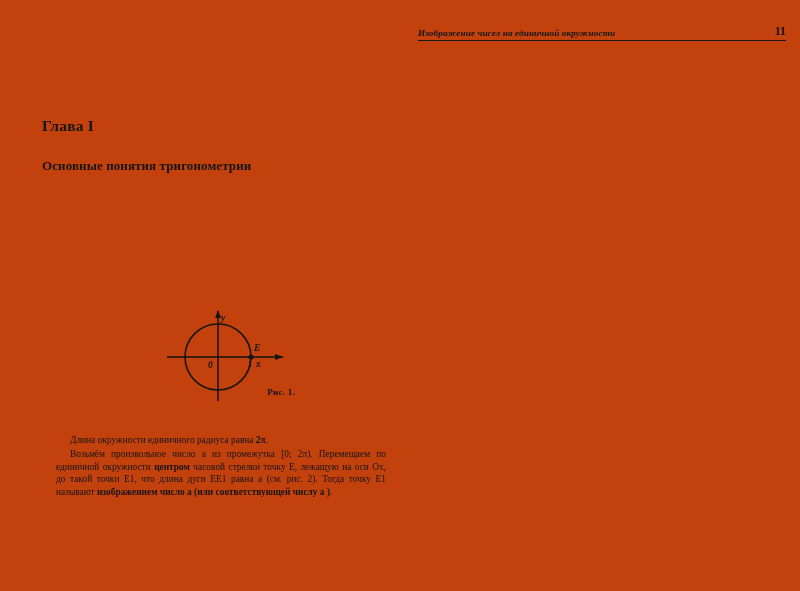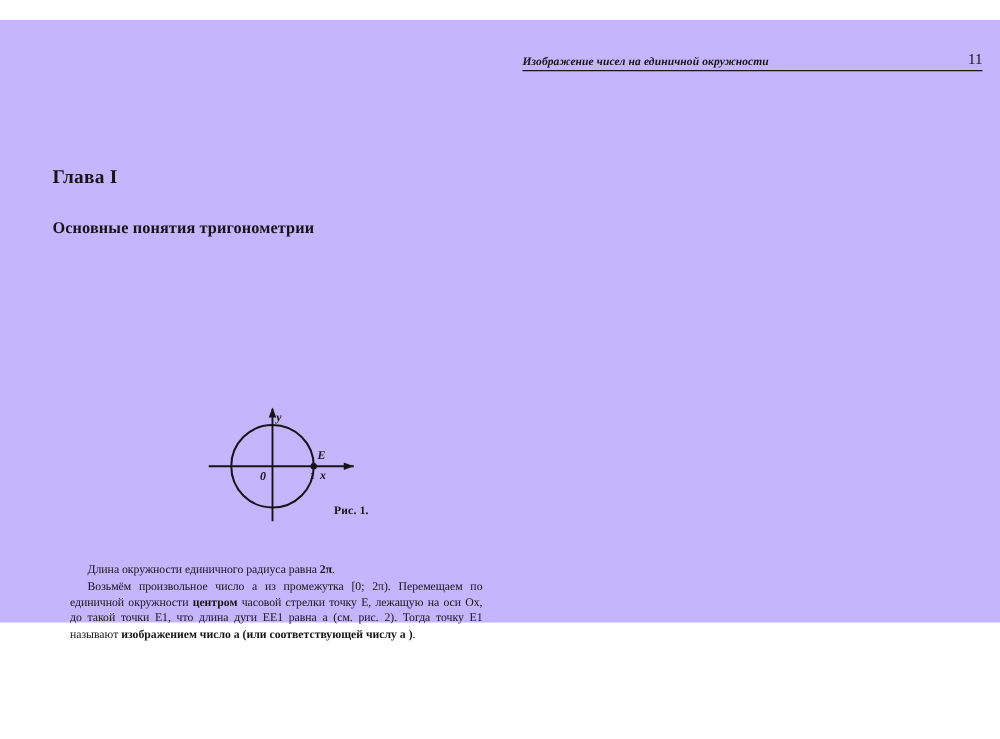--- a/index.html
+++ b/index.html
@@ -4,37 +4,37 @@
 <style>
   html,body{margin:0;padding:0;}
   body{
     width:800px;height:591px;
     background:#ffffff;
     font-family:"Liberation Serif", serif;
     color:#151515;
     overflow:hidden;
     position:relative;
   }
-  .page{position:absolute;top:16px;height:482px;background:#c4b5fd;}
-  .page-left{left:0;width:400px;}
+  .page{position:absolute;top:0;height:591px;background:#c2410c;}
+  .page-left{left:0;width:400px;padding-left:28px;}
   .page-right{left:400px;width:400px;}
 
   
   .runhead{
     position:absolute;left:18px;right:14px;top:24px;height:16px;
     border-bottom:1.4px solid #1a1a1a;
   }
   .runhead-title{
     position:absolute;left:0;bottom:2px;
     font-style:italic;font-weight:bold;font-size:9.2px;letter-spacing:.1px;
     white-space:nowrap;
   }
   .runhead-page{
     position:absolute;right:0;bottom:1px;
-    font-weight:normal;font-size:12px;
+    font-weight:bold;font-size:12px;
   }
 
   
   .chapter-label{
     position:absolute;left:42px;top:117px;
     font-weight:bold;font-size:15.5px;letter-spacing:.2px;
   }
   .chapter-title{
     position:absolute;left:42px;top:158px;
     font-weight:bold;font-size:13px;letter-spacing:.1px;

